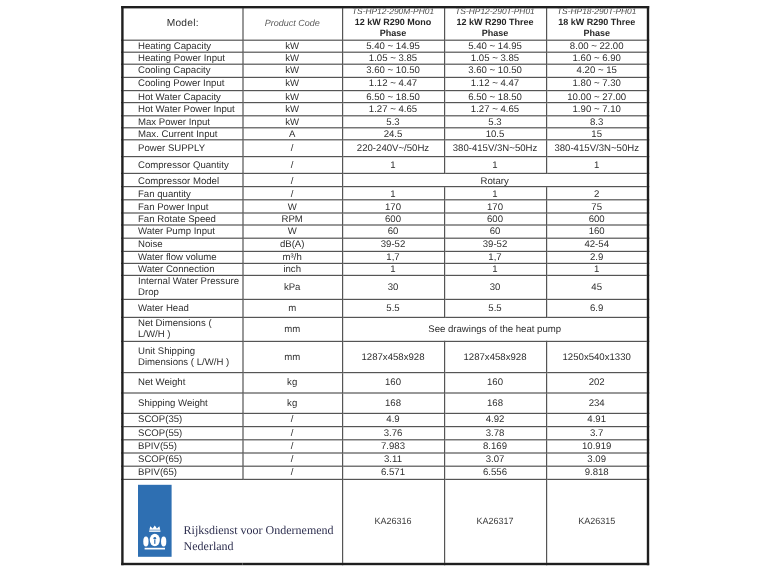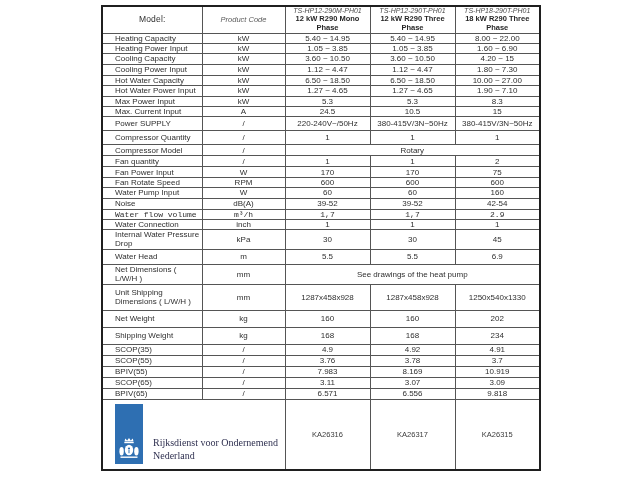--- a/index.html
+++ b/index.html
@@ -183,21 +183,21 @@
           <td class="value-cell">60</td>
           <td class="value-cell">160</td>
         </tr>
         <tr style="height: 11px;">
           <td class="label-cell">Noise</td>
           <td class="unit-cell">dB(A)</td>
           <td class="value-cell">39-52</td>
           <td class="value-cell">39-52</td>
           <td class="value-cell">42-54</td>
         </tr>
-        <tr style="height: 10px; font-family: Liberation Mono, monospace;">
+        <tr style="height: 10px;">
           <td class="label-cell">Water flow volume</td>
           <td class="unit-cell">m³/h</td>
           <td class="value-cell">1,7</td>
           <td class="value-cell">1,7</td>
           <td class="value-cell">2.9</td>
         </tr>
         <tr style="height: 9px;">
           <td class="label-cell">Water Connection</td>
           <td class="unit-cell">inch</td>
           <td class="value-cell">1</td>

